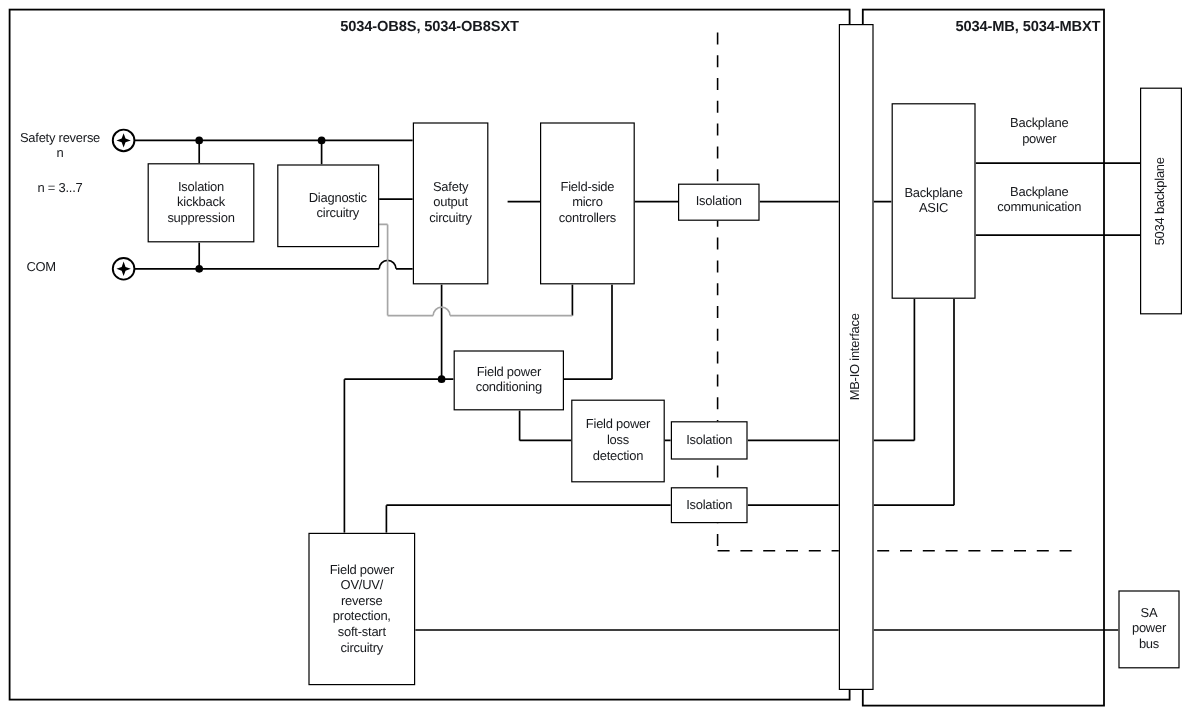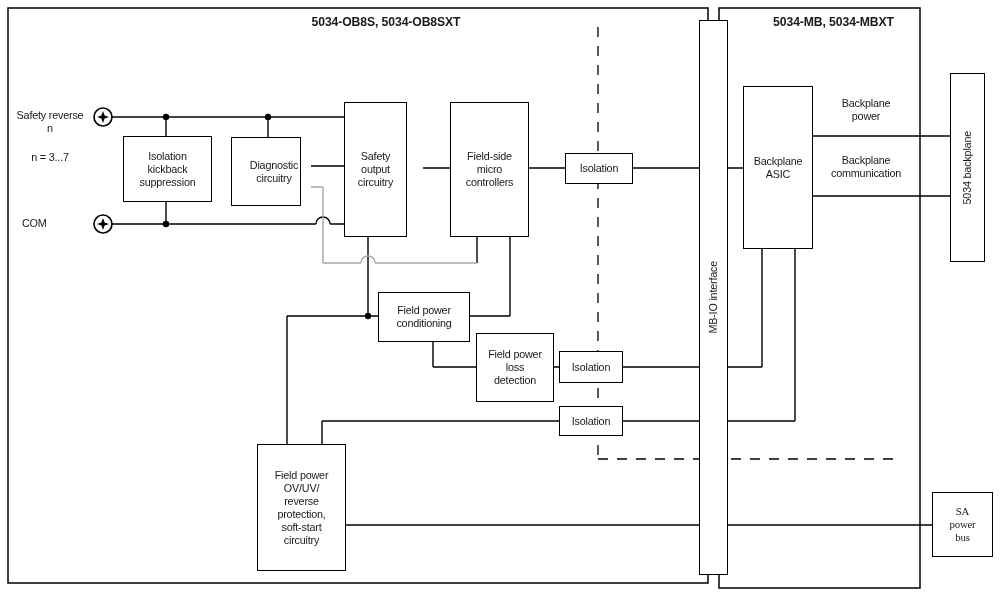--- a/index.html
+++ b/index.html
@@ -53,32 +53,32 @@
     <g>
       <circle cx="103" cy="117" r="9" fill="#fff" stroke="#000" stroke-width="1.6"></circle>
       <path d="M103,111 L104.6,115.4 L109,117 L104.6,118.6 L103,123 L101.4,118.6 L97,117 L101.4,115.4 Z" fill="#000"></path>
     </g>
     <g>
       <circle cx="103" cy="224" r="9" fill="#fff" stroke="#000" stroke-width="1.6"></circle>
       <path d="M103,218 L104.6,222.4 L109,224 L104.6,225.6 L103,230 L101.4,225.6 L97,224 L101.4,222.4 Z" fill="#000"></path>
     </g>
   </svg>
 
-  <div class="title" style="left:8px;top:15px;width:700px;padding-left:28px;">5034-OB8S, 5034-OB8SXT</div>
-  <div class="title" style="left:733px;top:15px;width:201px;">5034-MB, 5034-MBXT</div>
+  <div class="title" style="left:8px;top:15px;width:700px;">5034-OB8S, 5034-OB8SXT</div>
+  <div class="title" style="left:716px;top:15px;width:201px;text-align:right;">5034-MB, 5034-MBXT</div>
 
   <div class="lbl" style="left:10px;top:109px;width:80px;">Safety reverse
 n</div>
   <div class="lbl" style="left:10px;top:151px;width:80px;">n = 3...7</div>
   <div class="lbl" style="left:22px;top:217px;width:66px;text-align:left;">COM</div>
 
   <div class="blk" style="left:123px;top:136px;width:89px;height:66px;">Isolation
 kickback
 suppression</div>
-  <div class="blk" style="left:231px;top:137px;width:70px;height:69px;padding-left:16px;">Diagnostic
+  <div class="blk" style="left:231px;top:137px;width:85px;height:69px;padding-left:16px;">Diagnostic
 circuitry</div>
   <div class="blk" style="left:344px;top:102px;width:63px;height:135px;">Safety
 output
 circuitry</div>
   <div class="blk" style="left:450px;top:102px;width:79px;height:135px;">Field-side
 micro
 controllers</div>
   <div class="blk" style="left:565px;top:153px;width:68px;height:31px;">Isolation</div>
   <div class="blk" style="left:378px;top:292px;width:92px;height:50px;">Field power
 conditioning</div>
@@ -90,21 +90,21 @@
   <div class="blk" style="left:257px;top:444px;width:89px;height:127px;">Field power
 OV/UV/
 reverse
 protection,
 soft-start
 circuitry</div>
   <div class="blk vblk" style="left:699px;top:20px;width:29px;height:555px;"><span>MB-IO interface</span></div>
   <div class="blk" style="left:743px;top:86px;width:70px;height:163px;">Backplane
 ASIC</div>
   <div class="blk vblk" style="left:950px;top:73px;width:35px;height:189px;"><span>5034 backplane</span></div>
-  <div class="blk" style="left:932px;top:492px;width:61px;height:65px;font-family:Liberation Serif, serif;">SA
+  <div class="blk" style="left:932px;top:492px;width:51px;height:65px;">SA
 power
 bus</div>
 
   <div class="lbl" style="left:818px;top:97px;width:96px;">Backplane
 power</div>
   <div class="lbl" style="left:814px;top:154px;width:104px;">Backplane
 communication</div>
 
 </div>
 

